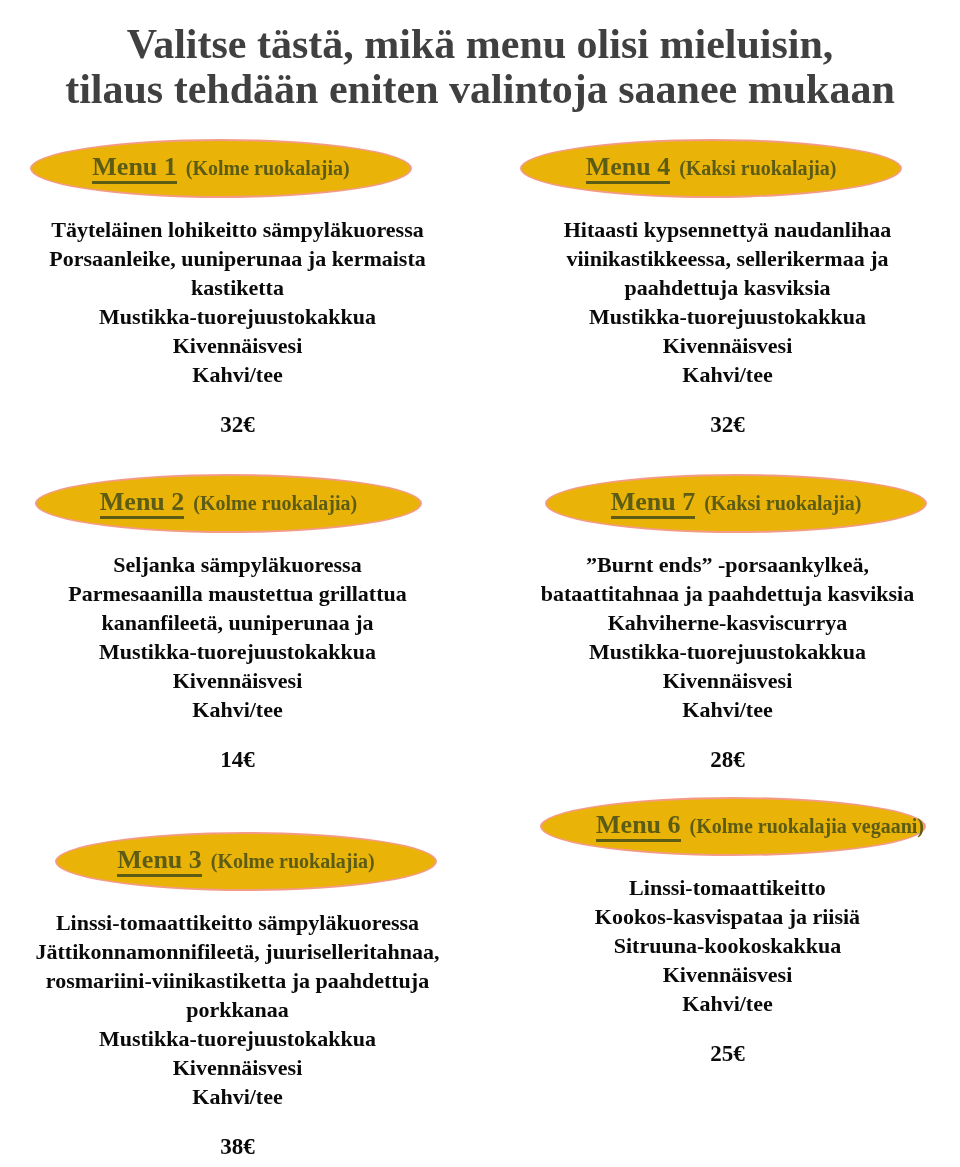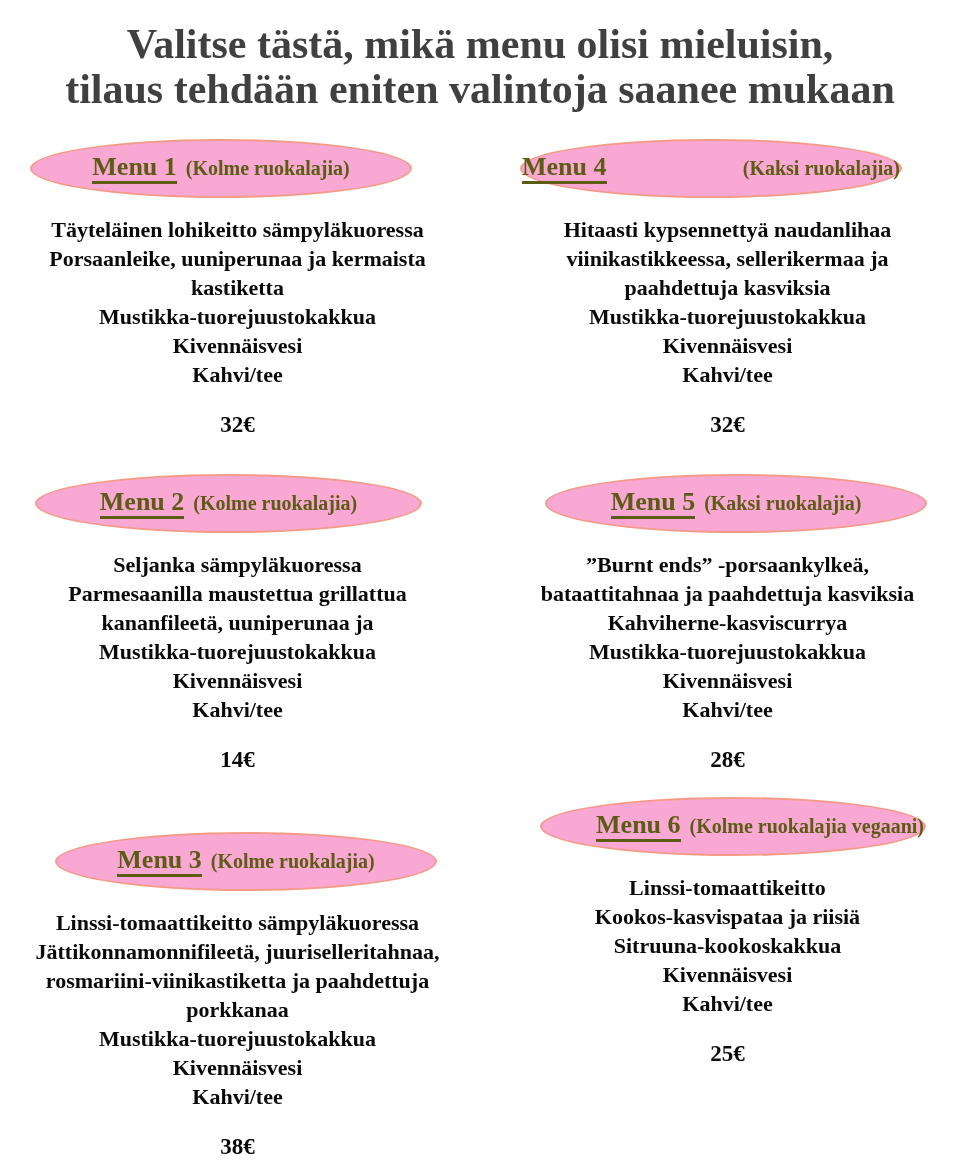--- a/index.html
+++ b/index.html
@@ -31,21 +31,21 @@
     letter-spacing: 0px;
   }
   .menu-card {
     position: absolute;
     text-align: center;
   }
   .badge {
     box-sizing: border-box;
     height: 59px;
     border-radius: 50%;
-    background: #f9a8d4;
+    background: #eab308;
     border: 2px solid #f49b88;
     display: flex;
     align-items: center;
     justify-content: center;
     gap: 9px;
     color: #5c5c14;
     font-weight: bold;
     white-space: nowrap;
   }
   .badge-name {
@@ -95,21 +95,21 @@
         <div class="menu-line">Porsaanleike, uuniperunaa ja kermaista</div>
         <div class="menu-line">kastiketta</div>
         <div class="menu-line">Mustikka-tuorejuustokakkua</div>
         <div class="menu-line">Kivennäisvesi</div>
         <div class="menu-line">Kahvi/tee</div>
       </div>
     <div class="price">32€</div>
   </section>
 
   <section class="menu-card" style="left:500px; top:139px; width:455px;">
-    <div class="badge" style="width:382px; margin-left:20px;justify-content:space-between;">
+    <div class="badge" style="width:382px; margin-left:20px;">
       <span class="badge-name">Menu 4</span>
       <span class="badge-courses">(Kaksi ruokalajia)</span>
     </div>
     <div class="items">
         <div class="menu-line">Hitaasti kypsennettyä naudanlihaa</div>
         <div class="menu-line">viinikastikkeessa, sellerikermaa ja</div>
         <div class="menu-line">paahdettuja kasviksia</div>
         <div class="menu-line">Mustikka-tuorejuustokakkua</div>
         <div class="menu-line">Kivennäisvesi</div>
         <div class="menu-line">Kahvi/tee</div>
@@ -128,21 +128,21 @@
         <div class="menu-line">kananfileetä, uuniperunaa ja</div>
         <div class="menu-line">Mustikka-tuorejuustokakkua</div>
         <div class="menu-line">Kivennäisvesi</div>
         <div class="menu-line">Kahvi/tee</div>
       </div>
     <div class="price">14€</div>
   </section>
 
   <section class="menu-card" style="left:500px; top:474px; width:455px;">
     <div class="badge" style="width:382px; margin-left:45px;">
-      <span class="badge-name">Menu 5</span>
+      <span class="badge-name">Menu 7</span>
       <span class="badge-courses">(Kaksi ruokalajia)</span>
     </div>
     <div class="items">
         <div class="menu-line">”Burnt ends” -porsaankylkeä,</div>
         <div class="menu-line">bataattitahnaa ja paahdettuja kasviksia</div>
         <div class="menu-line">Kahviherne-kasviscurrya</div>
         <div class="menu-line">Mustikka-tuorejuustokakkua</div>
         <div class="menu-line">Kivennäisvesi</div>
         <div class="menu-line">Kahvi/tee</div>
       </div>

